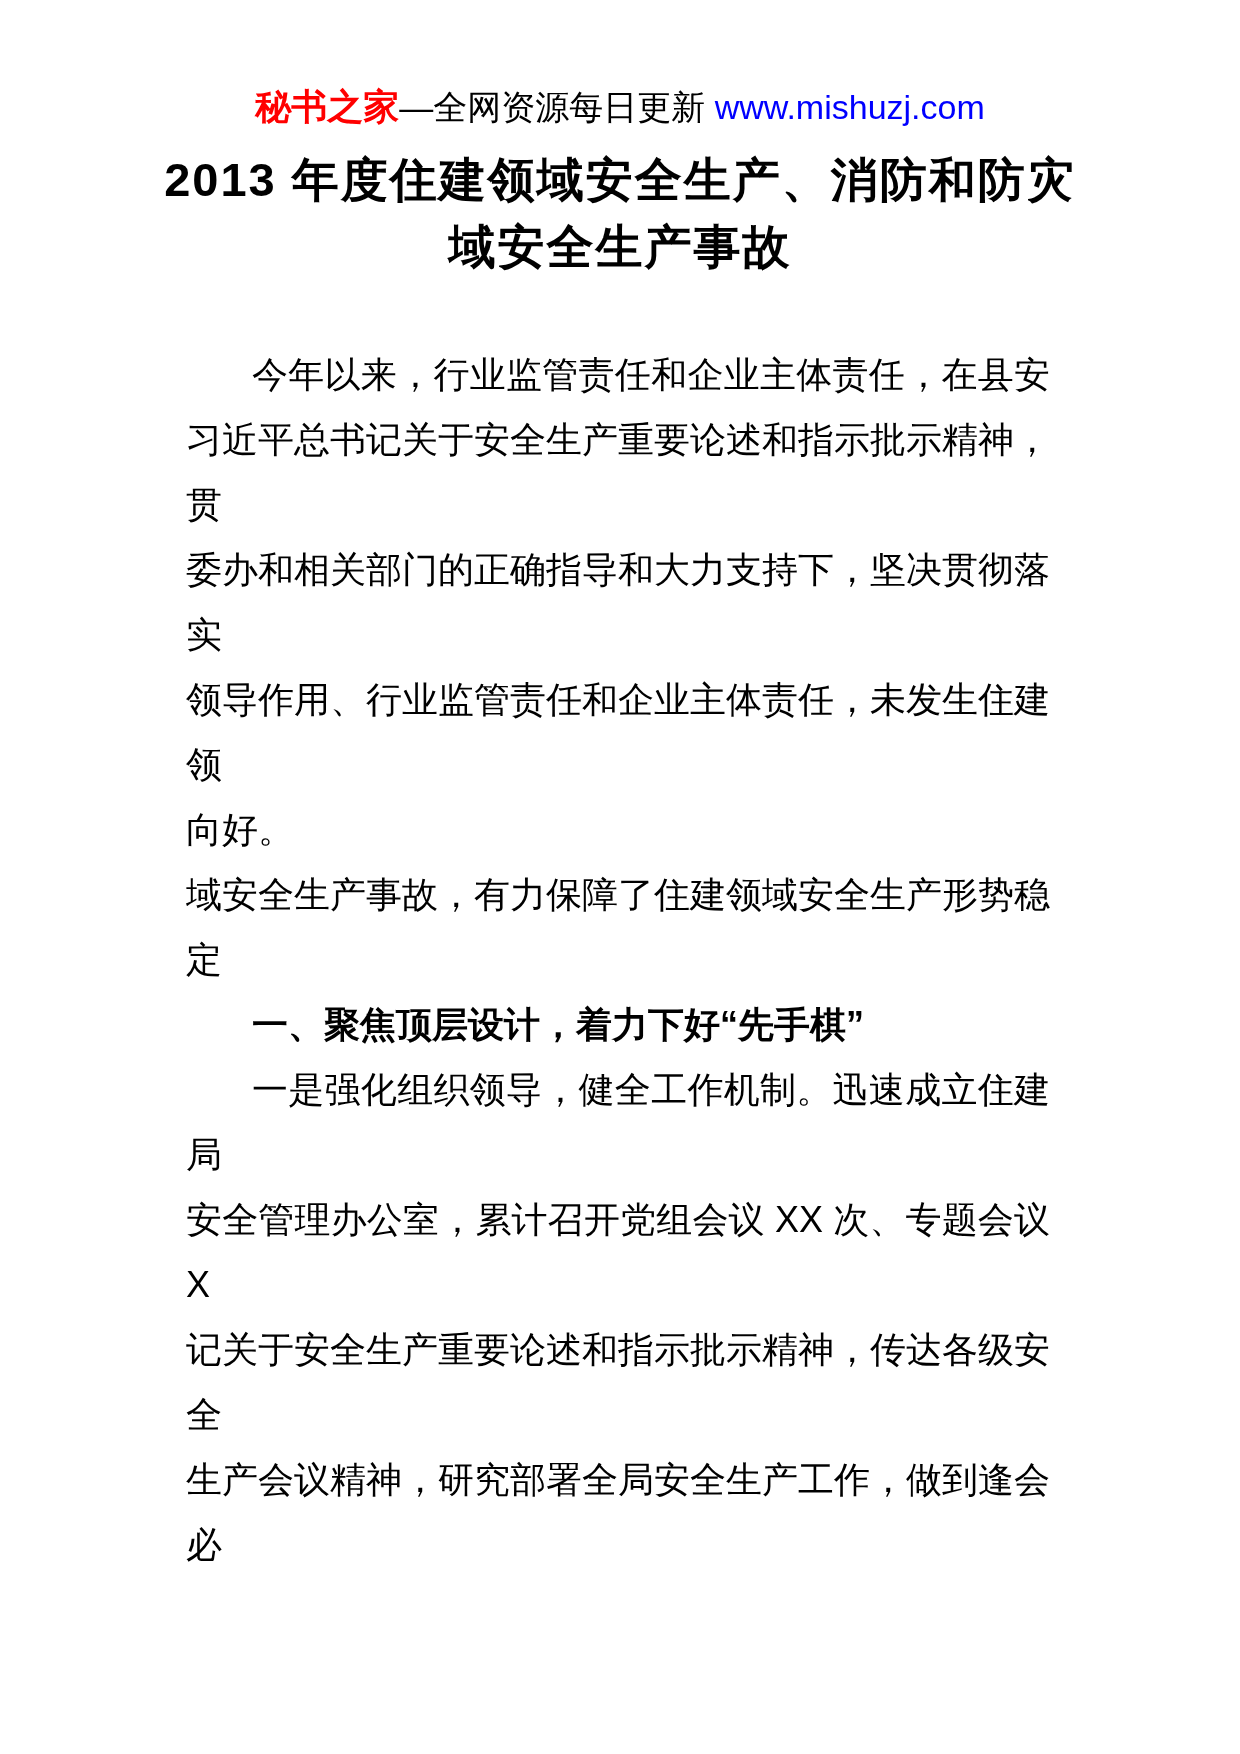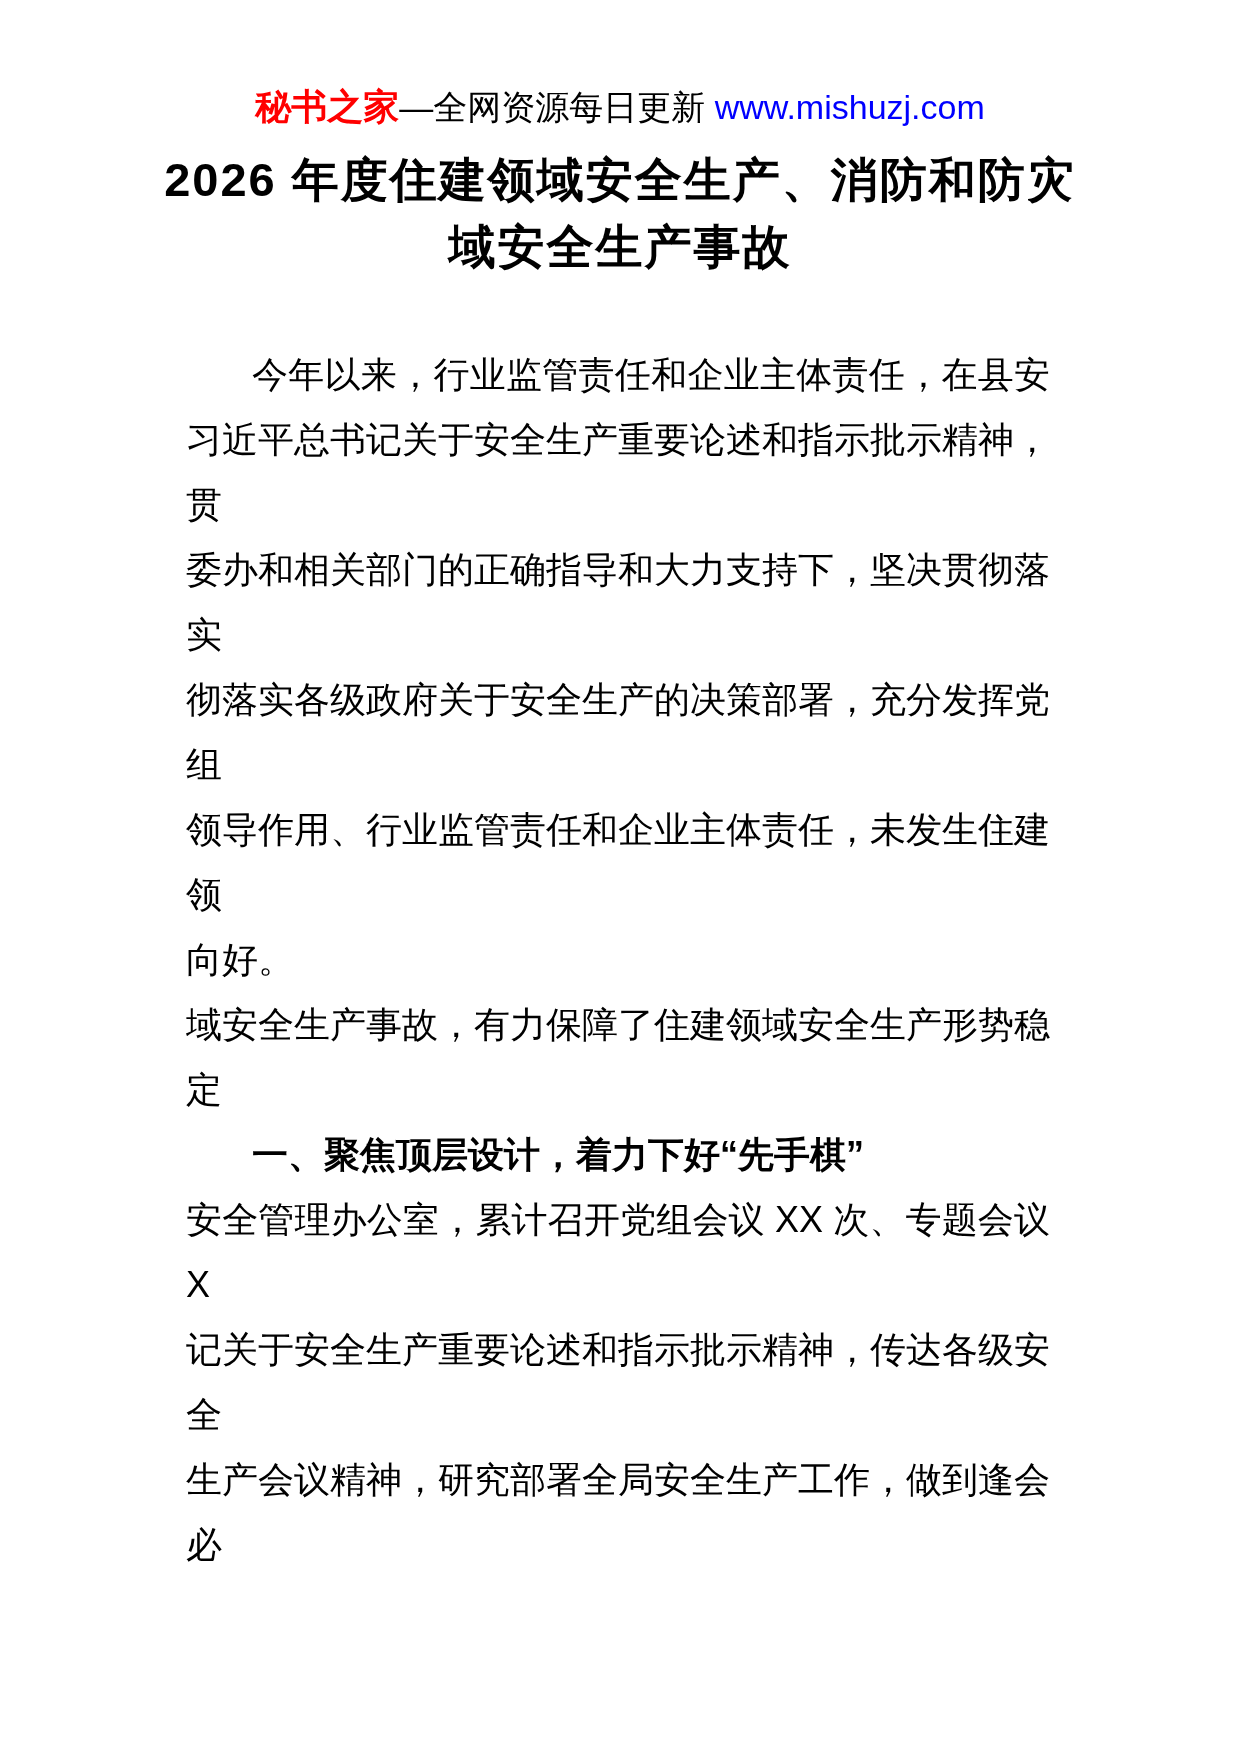--- a/index.html
+++ b/index.html
@@ -78,31 +78,31 @@
 <body>
 
 <div class="page">
 
   <div class="doc-header">
     <span class="site-name">秘书之家</span><span class="header-sep">—</span><span class="header-tagline">全网资源每日更新</span>
     <span class="site-url">www.mishuzj.com</span>
   </div>
 
   <h1 class="doc-title">
-    <span class="title-line">2026 年度住建领域安全生产、消防和防灾</span>
+    <span class="title-line">2013 年度住建领域安全生产、消防和防灾</span>
     <span class="title-line">域安全生产事故</span>
   </h1>
 
   <div class="doc-body" id="body-lines">
       <div class="line indent justify">今年以来，行业监管责任和企业主体责任，在县安</div>
       <div class="line justify">习近平总书记关于安全生产重要论述和指示批示精神，贯</div>
       <div class="line justify">委办和相关部门的正确指导和大力支持下，坚决贯彻落实</div>
-      <div class="line justify">彻落实各级政府关于安全生产的决策部署，充分发挥党组</div>
       <div class="line justify">领导作用、行业监管责任和企业主体责任，未发生住建领</div>
       <div class="line">向好。</div>
       <div class="line justify">域安全生产事故，有力保障了住建领域安全生产形势稳定</div>
       <div class="line indent bold">一、聚焦顶层设计，着力下好“先手棋”</div>
+      <div class="line indent justify">一是强化组织领导，健全工作机制。迅速成立住建局</div>
       <div class="line justify">安全管理办公室，累计召开党组会议 XX 次、专题会议 X</div>
       <div class="line justify">记关于安全生产重要论述和指示批示精神，传达各级安全</div>
       <div class="line justify">生产会议精神，研究部署全局安全生产工作，做到逢会必</div>
     </div>
 
 </div>
 
 </body></html>

